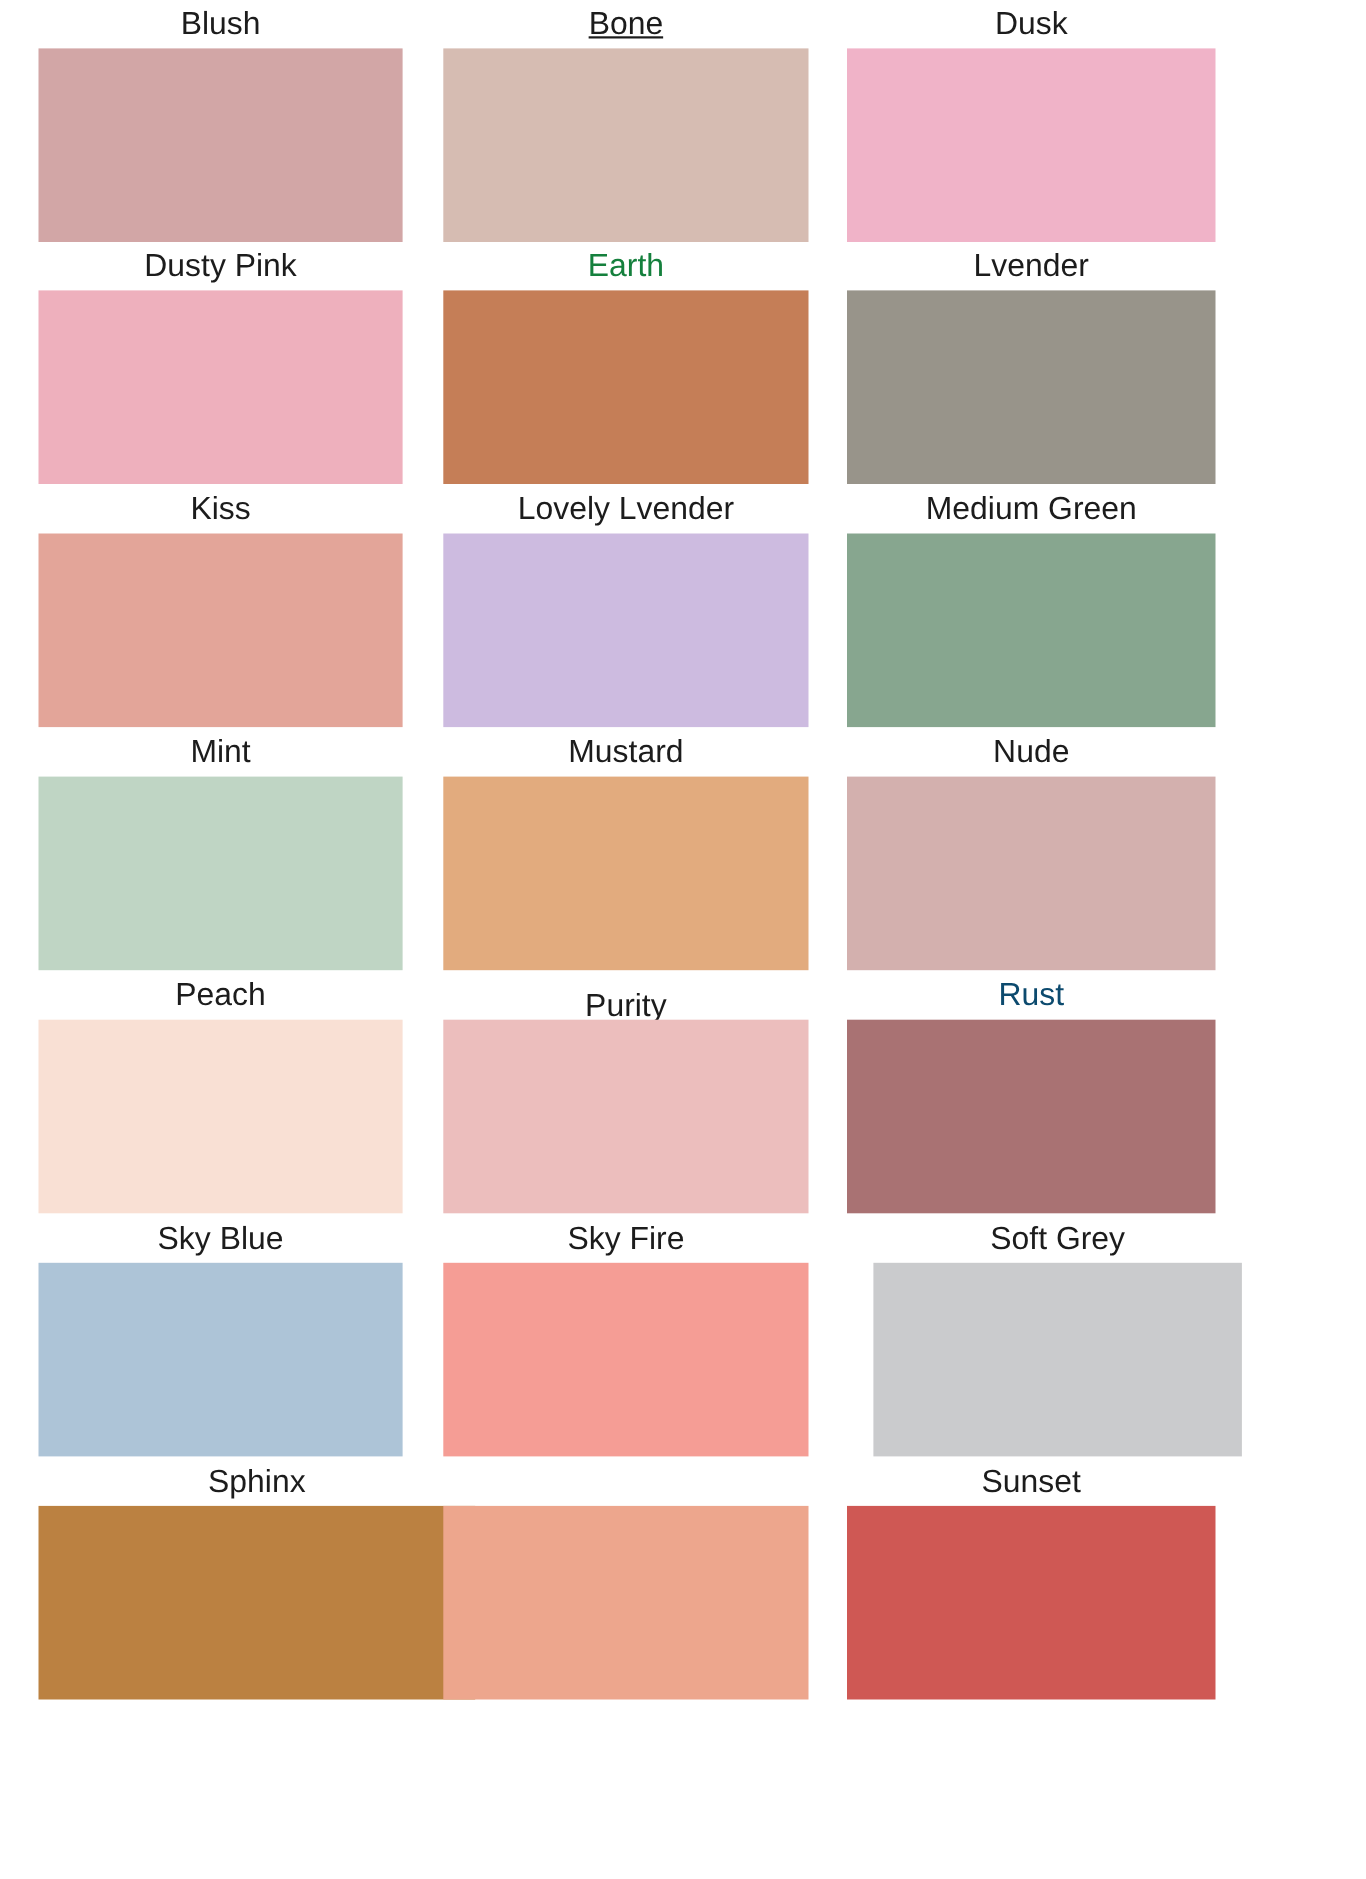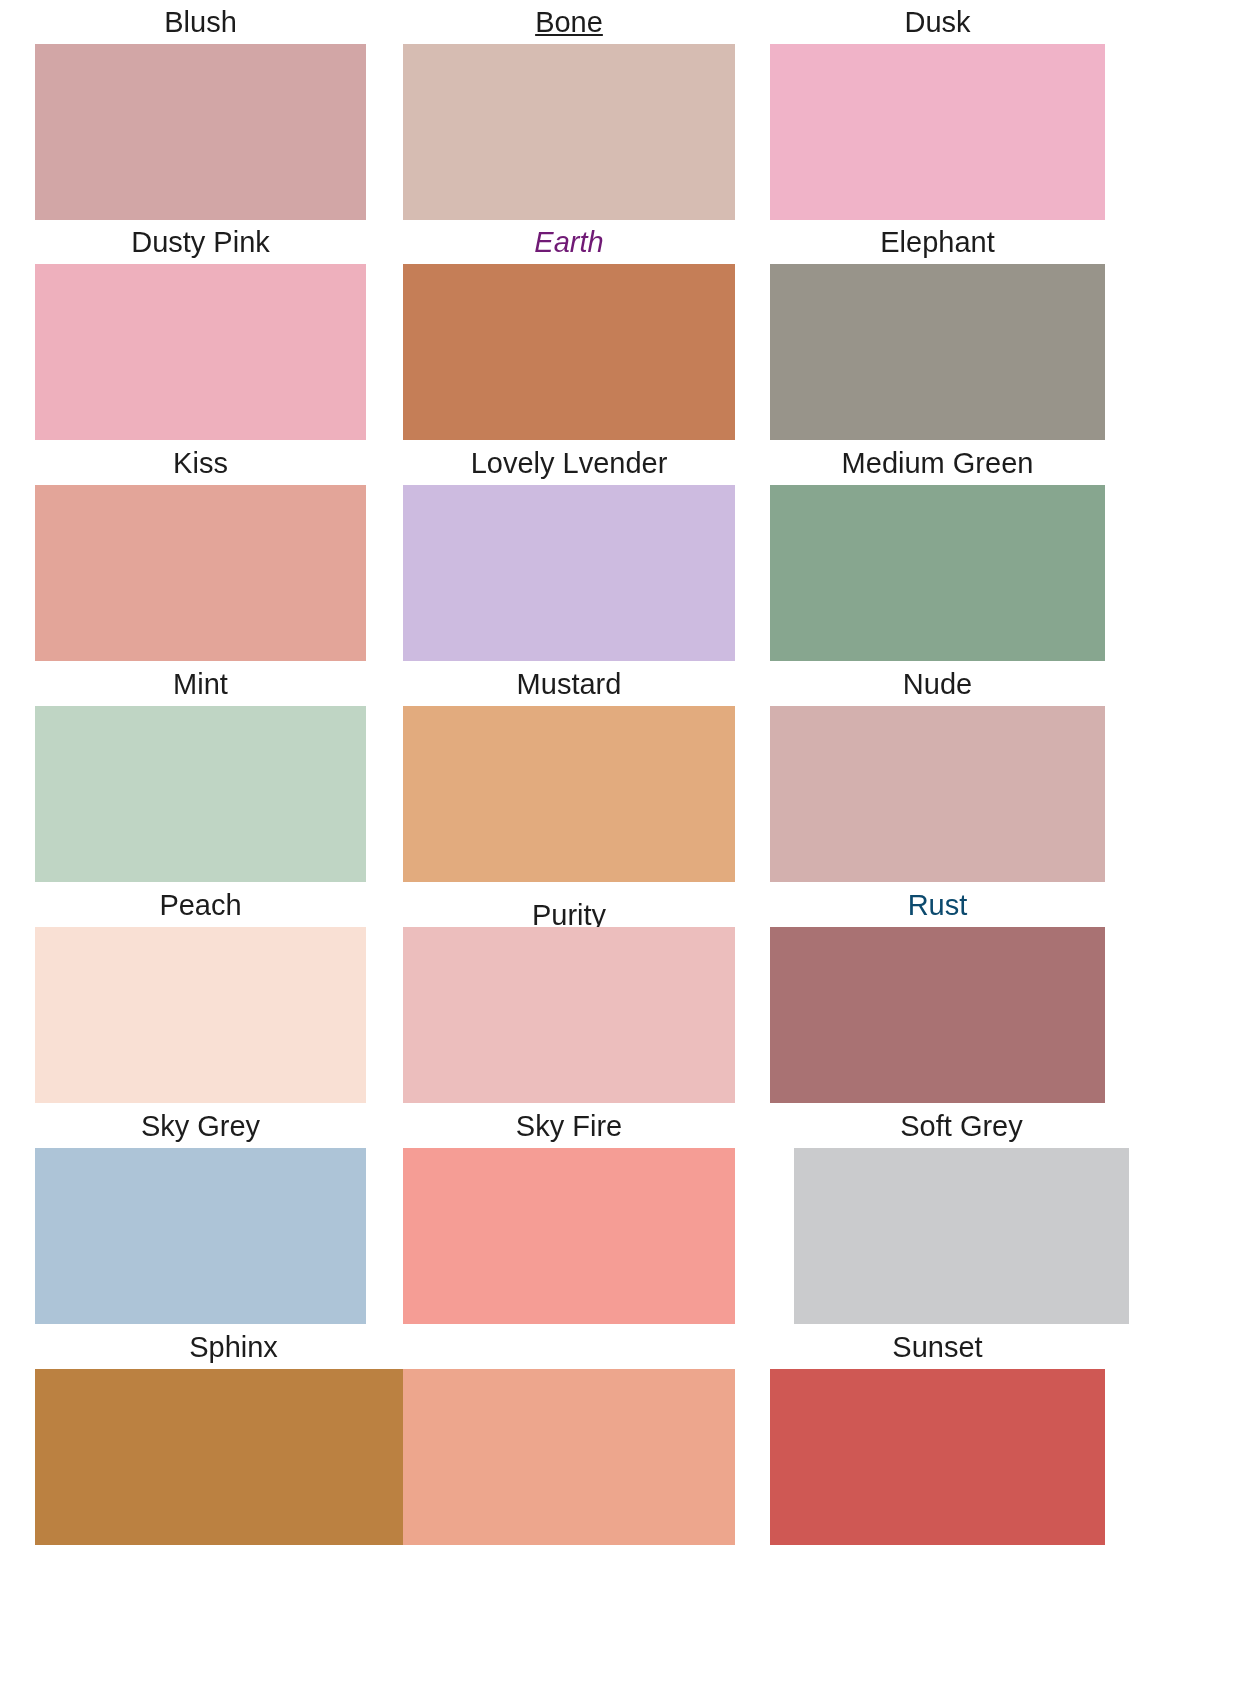--- a/index.html
+++ b/index.html
@@ -60,25 +60,25 @@
     </div>
     <div class="swatch-cell" style="left: 770px; top: 0px; width: 335px; height: 220px;">
       <div class="swatch-label" style="color: rgb(28, 28, 28);">Dusk</div>
       <div class="swatch-chip" style="background: rgb(240, 179, 200);"></div>
     </div>
     <div class="swatch-cell" style="left: 35px; top: 220px; width: 331px; height: 220px;">
       <div class="swatch-label" style="color: rgb(28, 28, 28);">Dusty Pink</div>
       <div class="swatch-chip" style="background: rgb(238, 176, 189);"></div>
     </div>
     <div class="swatch-cell" style="left: 403px; top: 220px; width: 332px; height: 220px;">
-      <div class="swatch-label" style="color: #701a75; font-style: italic;">Earth</div>
+      <div class="swatch-label" style="color: #15803d;">Earth</div>
       <div class="swatch-chip" style="background: rgb(197, 126, 87);"></div>
     </div>
     <div class="swatch-cell" style="left: 770px; top: 220px; width: 335px; height: 220px;">
-      <div class="swatch-label" style="color: rgb(28, 28, 28);">Elephant</div>
+      <div class="swatch-label" style="color: rgb(28, 28, 28);">Lvender</div>
       <div class="swatch-chip" style="background: rgb(152, 148, 138);"></div>
     </div>
     <div class="swatch-cell" style="left: 35px; top: 441px; width: 331px; height: 220px;">
       <div class="swatch-label" style="color: rgb(28, 28, 28);">Kiss</div>
       <div class="swatch-chip" style="background: rgb(227, 165, 153);"></div>
     </div>
     <div class="swatch-cell" style="left: 403px; top: 441px; width: 332px; height: 220px;">
       <div class="swatch-label" style="color: rgb(28, 28, 28);">Lovely Lvender</div>
       <div class="swatch-chip" style="background: rgb(205, 187, 224);"></div>
     </div>
@@ -104,21 +104,21 @@
     </div>
     <div class="swatch-cell" style="left: 403px; top: 883px; width: 332px; height: 220px;">
       <div class="swatch-label" style="color: rgb(28, 28, 28); margin-top: 10px;">Purity</div>
       <div class="swatch-chip" style="background: rgb(236, 190, 189);"></div>
     </div>
     <div class="swatch-cell" style="left: 770px; top: 883px; width: 335px; height: 220px;">
       <div class="swatch-label" style="color: #0c4a6e;">Rust</div>
       <div class="swatch-chip" style="background: rgb(169, 114, 115);"></div>
     </div>
     <div class="swatch-cell" style="left: 35px; top: 1104px; width: 331px; height: 220px;">
-      <div class="swatch-label" style="color: rgb(28, 28, 28);">Sky Grey</div>
+      <div class="swatch-label" style="color: rgb(28, 28, 28);">Sky Blue</div>
       <div class="swatch-chip" style="background: rgb(173, 196, 215);"></div>
     </div>
     <div class="swatch-cell" style="left: 403px; top: 1104px; width: 332px; height: 220px;">
       <div class="swatch-label" style="color: rgb(28, 28, 28);">Sky Fire</div>
       <div class="swatch-chip" style="background: rgb(245, 157, 149);"></div>
     </div>
     <div class="swatch-cell" style="left: 770px; top: 1104px; width: 335px; height: 220px; margin-left: 24px;">
       <div class="swatch-label" style="color: rgb(28, 28, 28);">Soft Grey</div>
       <div class="swatch-chip" style="background: rgb(202, 203, 205);"></div>
     </div>

